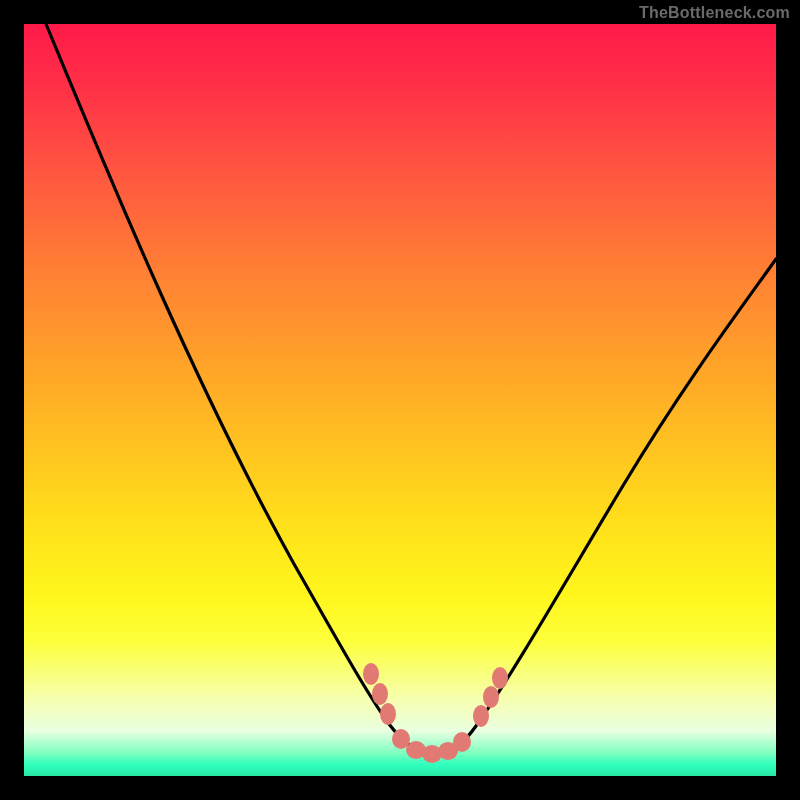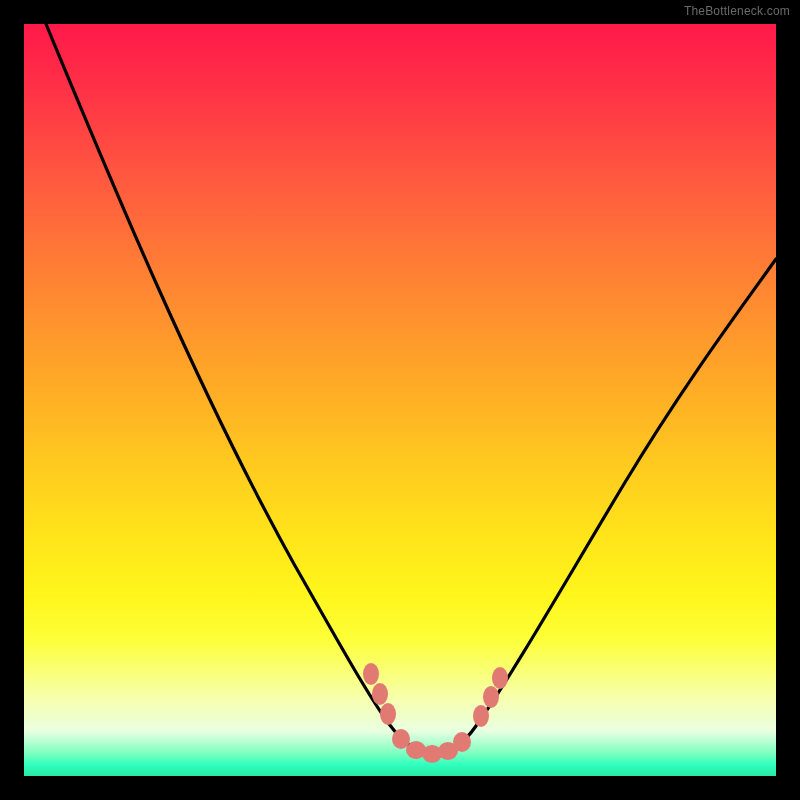--- a/index.html
+++ b/index.html
@@ -32,23 +32,23 @@
       #7cffc0 97%,
       #2fffbd 98.5%,
       #28e8a4 100%
     );
   }
   .watermark {
     position: absolute;
     top: 4px;
     right: 10px;
     color: #6a6a6a;
-    font-size: 12px;
+    font-size: 16px;
     letter-spacing: 0.2px;
-    font-weight: 400;
+    font-weight: 700;
     user-select: none;
   }
   svg.curve {
     position: absolute;
     left: 0;
     top: 0;
     width: 752px;
     height: 752px;
     overflow: visible;
   }

